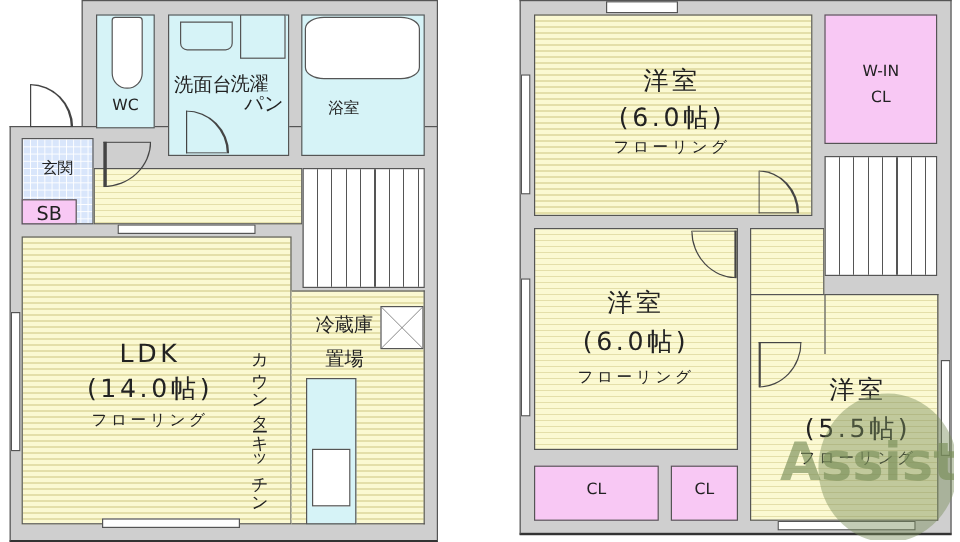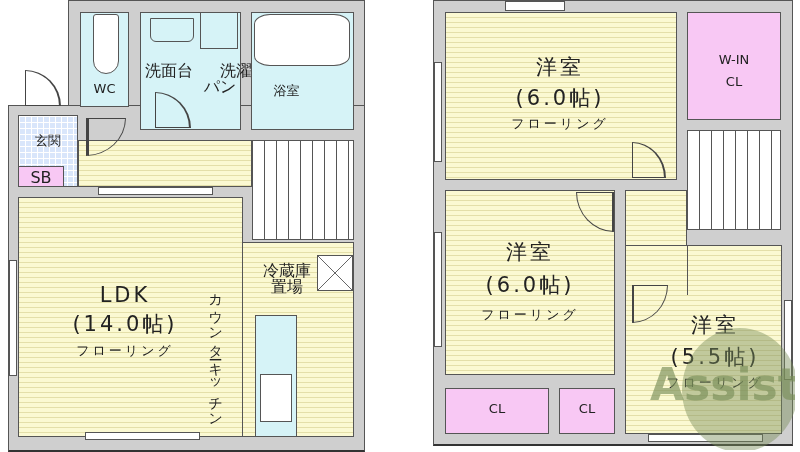--- a/index.html
+++ b/index.html
@@ -29,21 +29,21 @@
   <div class="wall" style="left:8px;top:105px;width:357px;height:347px;border-bottom:2px solid #333;"></div>
 
   <div class="water" style="left:80px;top:12px;width:49px;height:95px;"></div>
   <div class="white" style="left:93px;top:14px;width:26px;height:60px;border-radius:3px 3px 13px 13px;"></div>
   <div class="label sm" style="left:80px;top:82px;width:49px;">WC</div>
 
   <div class="water" style="left:140px;top:12px;width:101px;height:118px;"></div>
   <div class="white" style="left:150px;top:18px;width:44px;height:24px;border-radius:0 0 6px 6px;background:#d6f3f7;"></div>
   <div class="white" style="left:200px;top:12px;width:38px;height:37px;background:#d6f3f7;"></div>
   <div class="label xs" style="left:144px;top:62px;width:50px;">洗面台</div>
-  <div class="label xs" style="left:216px;top:62px;width:40px;">洗濯</div>
+  <div class="label xs" style="left:188px;top:62px;width:40px;font-family:Liberation Mono, monospace;">洗濯</div>
   <div class="label xs" style="left:200px;top:78px;width:40px;">パン</div>
   <div class="door" style="left:155px;top:92px;width:36px;height:36px;border-right:2px solid #444;"></div>
 
   <div class="water" style="left:251px;top:12px;width:103px;height:118px;"></div>
   <div class="white" style="left:254px;top:14px;width:96px;height:52px;border-radius:16px/10px;"></div>
   <div class="label sm" style="left:235px;top:84px;width:103px;">浴室</div>
 
   <div class="tile" style="left:18px;top:115px;width:60px;height:72px;"></div>
   <div class="label sm" style="left:18px;top:134px;width:60px;">玄関</div>
   <div class="pink" style="left:18px;top:166px;width:46px;height:21px;"></div>
@@ -56,21 +56,21 @@
   <div class="stairs" style="left:252px;top:140px;width:102px;height:100px;"></div>
 
   <div class="floor" style="left:18px;top:197px;width:225px;height:240px;"></div>
   <div class="floor" style="left:243px;top:242px;width:111px;height:195px;border-left:none;"></div>
   <div class="label big" style="left:60px;top:283px;width:130px;text-align:center;">LDK</div>
   <div class="label big" style="left:45px;top:312px;width:160px;">(14.0帖)</div>
   <div class="label sm" style="left:55px;top:344px;width:140px;letter-spacing:3px;">フローリング</div>
 
   <div class="label vert" style="left:208px;top:272px;height:160px;">カウンターキッチン</div>
   <div class="label xs" style="left:262px;top:262px;width:50px;">冷蔵庫</div>
-  <div class="label xs" style="left:262px;top:278px;width:50px;">置場</div>
+  <div class="label xs" style="left:262px;top:290px;width:50px;">置場</div>
   <div class="white" style="left:317px;top:255px;width:36px;height:36px;background:linear-gradient(45deg,transparent 49%,#666 50%,transparent 51%),linear-gradient(-45deg,transparent 49%,#666 50%,transparent 51%),#fff;"></div>
   <div class="water" style="left:255px;top:315px;width:42px;height:122px;"></div>
   <div class="white" style="left:260px;top:374px;width:32px;height:48px;"></div>
 
   <div class="win" style="left:85px;top:432px;width:115px;height:8px;"></div>
   <div class="win" style="left:9px;top:260px;width:8px;height:116px;"></div>
   <div class="win" style="left:98px;top:187px;width:115px;height:8px;"></div>
 </div>
 
 <div>

